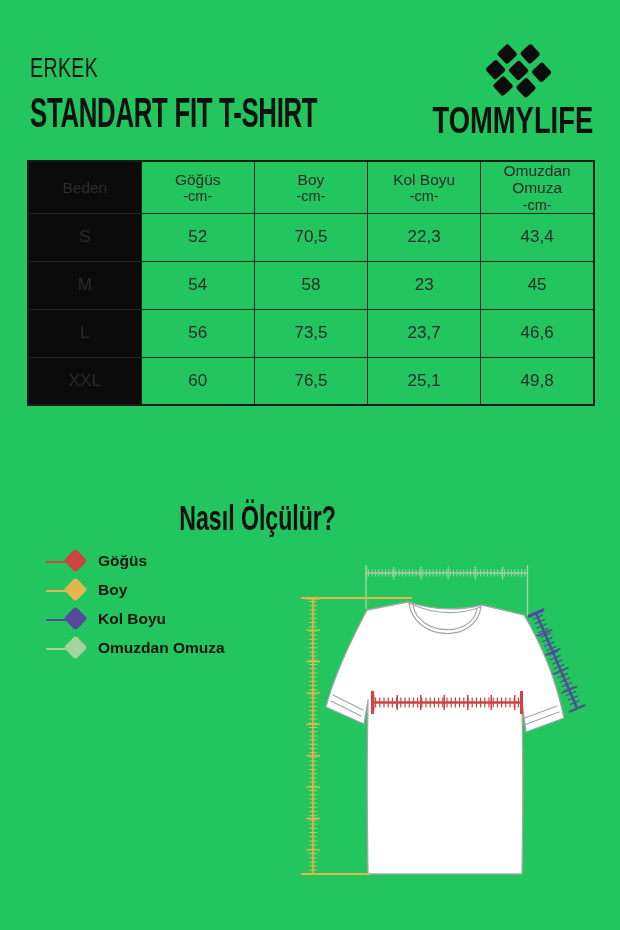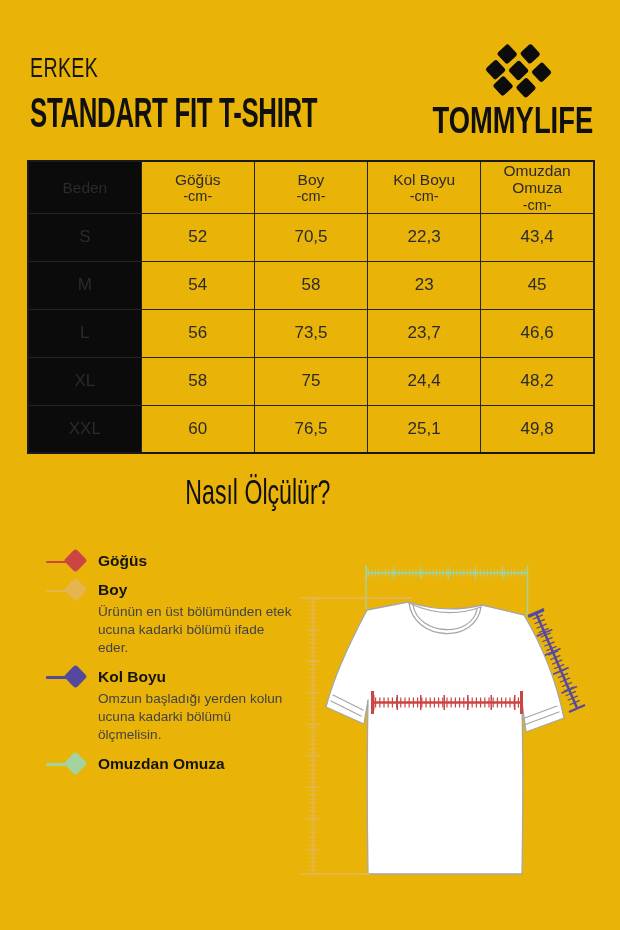--- a/index.html
+++ b/index.html
@@ -1,18 +1,18 @@
 <!DOCTYPE html>
 <html><head>
 <meta charset="utf-8">
 <style>
   * { margin:0; padding:0; box-sizing:border-box; }
   html,body { background:#ffffff; }
   body { font-family:"Liberation Sans", sans-serif; }
-  .page { position:relative; width:620px; height:930px; background:#eab308; overflow:hidden; }
+  .page { position:relative; width:620px; height:930px; background:#22c55e; overflow:hidden; }
 
   
   .cat { position:absolute; left:30px; top:52px; font-size:28px; font-weight:400; color:#161616;
          letter-spacing:.5px; transform:scaleX(.70); transform-origin:left top; }
   .title { position:absolute; left:30px; top:88px; font-size:43px; font-weight:800; color:#101010;
            letter-spacing:-.5px; transform:scaleX(.60); transform-origin:left top; white-space:nowrap; }
   .brand { position:absolute; right:27px; top:100px; font-size:37px; font-weight:800; color:#101010;
            transform:scaleX(.74); transform-origin:right top; white-space:nowrap; }
   .logo { position:absolute; left:486px; top:45px; width:66px; height:56px; transform:rotate(2deg); }
   .logo .dm { position:absolute; width:15px; height:15px; background:#0c0c0c; border-radius:2.5px;
@@ -25,22 +25,22 @@
                color:#2b2b2b; }
   table.size { border:2px solid #1a1a1a; }
   th.size-col, td.size-col { background:#0b0b0b; color:#ffffff; font-weight:400;margin-top:46px; }
   tr.head td, tr.head th { height:52px; font-size:15.5px; line-height:1.12; font-weight:400; }
   th.size-col { font-size:17px; }
   tr.data td { height:48px; font-size:17px; }
   tr.data td.size-col { font-size:17px; }
   .unit { display:block; font-size:14.5px; }
 
   
-  .howto { position:absolute; left:0; top:472px; width:516px; text-align:center; font-size:35px;
-           font-weight:400; color:#0f0f0f; }
+  .howto { position:absolute; left:0; top:498px; width:516px; text-align:center; font-size:35px;
+           font-weight:700; color:#0f0f0f; }
   .howto span { display:inline-block; transform:scaleX(.66); transform-origin:center; white-space:nowrap; }
 
   .legend { position:absolute; left:46px; top:551px; width:250px; }
   .legend-item { position:relative; padding-left:52px; margin-bottom:10px; }
   .marker { position:absolute; left:0; top:1px; width:46px; height:20px; }
   .marker .line { position:absolute; left:0; top:8.5px; width:24px; height:2.6px; border-radius:1px; }
   .marker .dia { position:absolute; left:21px; top:0; width:17px; height:17px; border-radius:3px;
                  transform:rotate(45deg); }
   .legend-item h3 { font-size:15.5px; font-weight:700; color:#141414; line-height:19px; }
   .legend-item p { margin-top:4px; width:196px; font-size:13.6px; line-height:1.32; color:#434343; }
@@ -90,27 +90,20 @@
       <td>45</td>
     </tr>
     <tr class="data">
       <td class="size-col">L</td>
       <td>56</td>
       <td>73,5</td>
       <td>23,7</td>
       <td>46,6</td>
     </tr>
     <tr class="data">
-      <td class="size-col">XL</td>
-      <td>58</td>
-      <td>75</td>
-      <td>24,4</td>
-      <td>48,2</td>
-    </tr>
-    <tr class="data">
       <td class="size-col">XXL</td>
       <td>60</td>
       <td>76,5</td>
       <td>25,1</td>
       <td>49,8</td>
     </tr>
   </tbody>
     </table>
 
   <div class="howto">
@@ -124,29 +117,27 @@
         <span class="dia" style="background-color: rgb(203, 69, 69);"></span>
       </span>
       <h3>Göğüs</h3>
     </div>
     <div class="legend-item">
       <span class="marker">
         <span class="line" style="background-color: rgb(230, 181, 78);"></span>
         <span class="dia" style="background-color: rgb(230, 181, 78);"></span>
       </span>
       <h3>Boy</h3>
-      <p>Ürünün en üst bölümünden etek ucuna kadarki bölümü ifade eder.</p>
     </div>
     <div class="legend-item">
       <span class="marker">
         <span class="line" style="background-color: rgb(85, 73, 158);"></span>
         <span class="dia" style="background-color: rgb(85, 73, 158);"></span>
       </span>
       <h3>Kol Boyu</h3>
-      <p>Omzun başladığı yerden kolun ucuna kadarki bölümü ölçmelisin.</p>
     </div>
     <div class="legend-item">
       <span class="marker">
         <span class="line" style="background-color: rgb(163, 211, 158);"></span>
         <span class="dia" style="background-color: rgb(163, 211, 158);"></span>
       </span>
       <h3>Omuzdan Omuza</h3>
     </div>
   </div>
 

